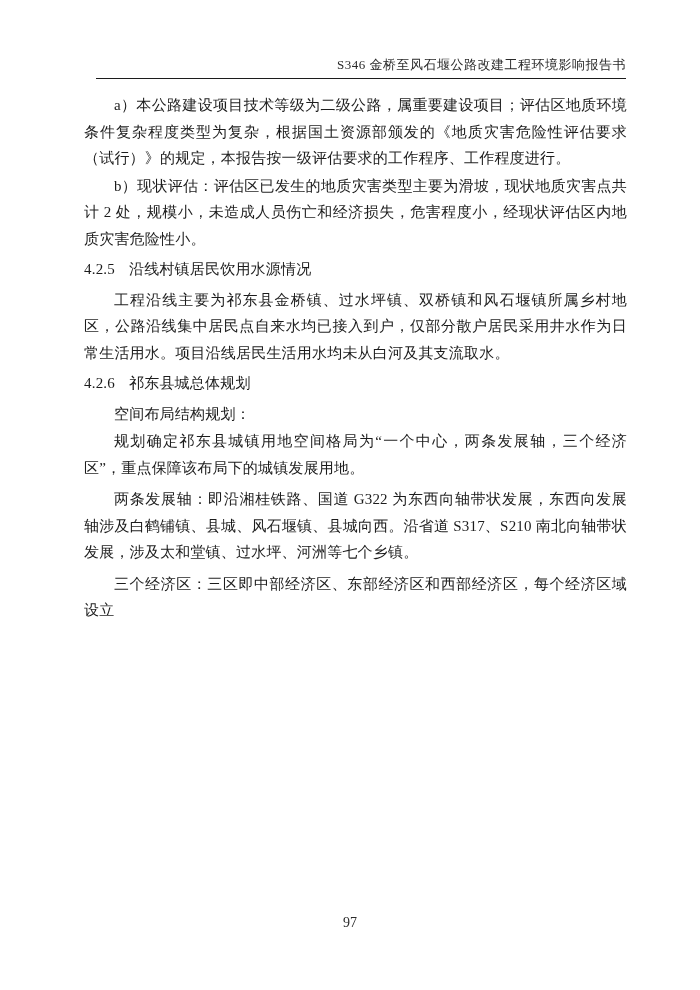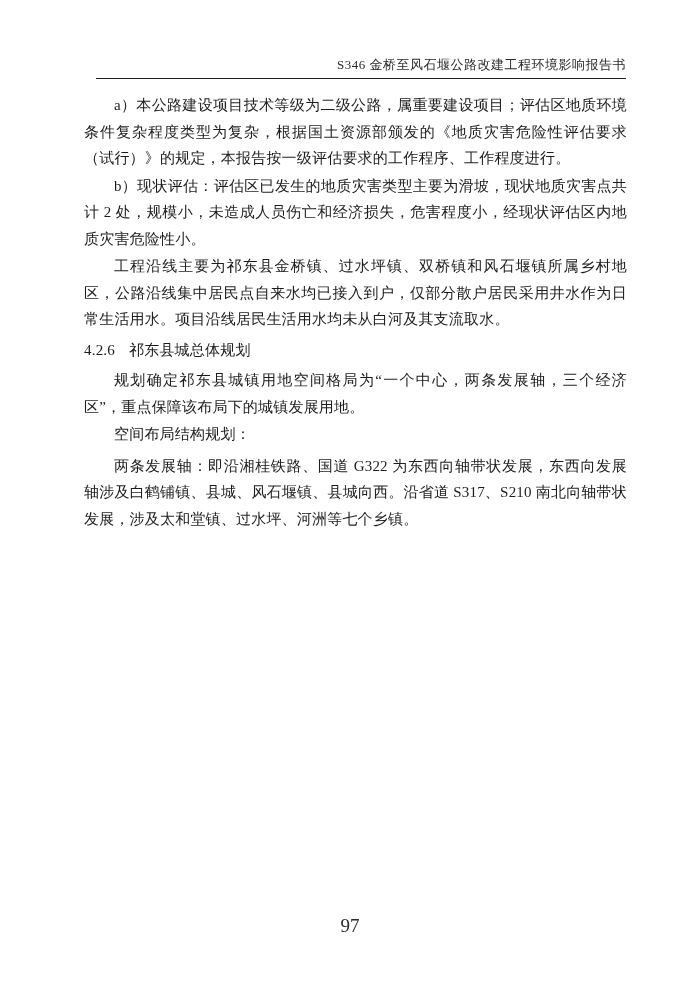--- a/index.html
+++ b/index.html
@@ -59,52 +59,54 @@
     display: inline-block;
     margin-right: 14px;
   }
   .spaced { margin-top: 5px; }
   .page-number {
     position: absolute;
     top: 915px;
     left: 0;
     width: 100%;
     text-align: center;
-    font-size: 19px;
+    font-size: 14px;
     color: #2a2a2a;
   }
 </style>
 </head>
 <body>
 
 <div class="page">
 
   <div class="page-header">
     <div class="header-title">S346 金桥至风石堰公路改建工程环境影响报告书</div>
     <div class="header-rule"></div>
   </div>
 
   <div class="content">
 
     <p class="para">a）本公路建设项目技术等级为二级公路，属重要建设项目；评估区地质环境条件复杂程度类型为复杂，根据国土资源部颁发的《地质灾害危险性评估要求（试行）》的规定，本报告按一级评估要求的工作程序、工作程度进行。</p>
 
     <p class="para">b）现状评估：评估区已发生的地质灾害类型主要为滑坡，现状地质灾害点共计 2 处，规模小，未造成人员伤亡和经济损失，危害程度小，经现状评估区内地质灾害危险性小。</p>
 
 
+    <p class="heading"><span class="sec-num">4.2.5</span><span>沿线村镇居民饮用水源情况</span></p>
 
     <p class="para">工程沿线主要为祁东县金桥镇、过水坪镇、双桥镇和风石堰镇所属乡村地区，公路沿线集中居民点自来水均已接入到户，仅部分散户居民采用井水作为日常生活用水。项目沿线居民生活用水均未从白河及其支流取水。</p>
 
     <p class="heading"><span class="sec-num">4.2.6</span><span>祁东县城总体规划</span></p>
 
 
+    <p class="para">空间布局结构规划：</p>
+
     <p class="para">规划确定祁东县城镇用地空间格局为“一个中心，两条发展轴，三个经济区”，重点保障该布局下的城镇发展用地。</p>
-
-    <p class="para">空间布局结构规划：</p>
 
 
     <p class="para spaced">两条发展轴：即沿湘桂铁路、国道 G322 为东西向轴带状发展，东西向发展轴涉及白鹤铺镇、县城、风石堰镇、县城向西。沿省道 S317、S210 南北向轴带状发展，涉及太和堂镇、过水坪、河洲等七个乡镇。</p>
 
+    <p class="para spaced">三个经济区：三区即中部经济区、东部经济区和西部经济区，每个经济区域设立</p>
 
   </div>
 
   <div class="page-number">97</div>
 
 </div>
 
 </body></html>

